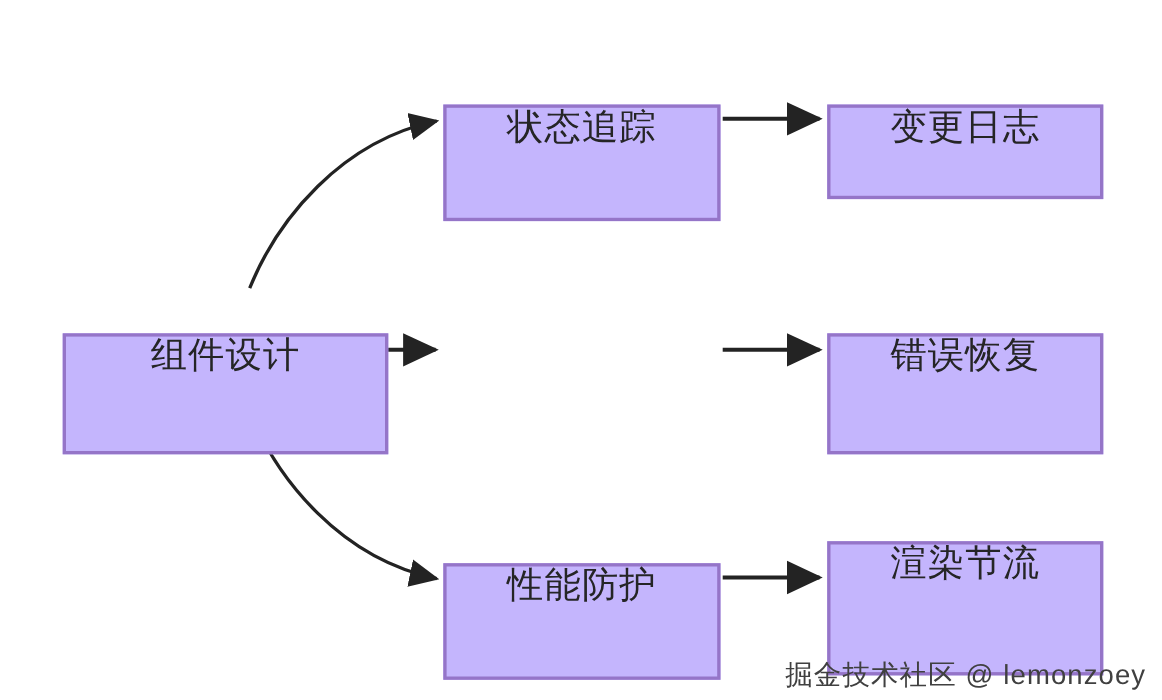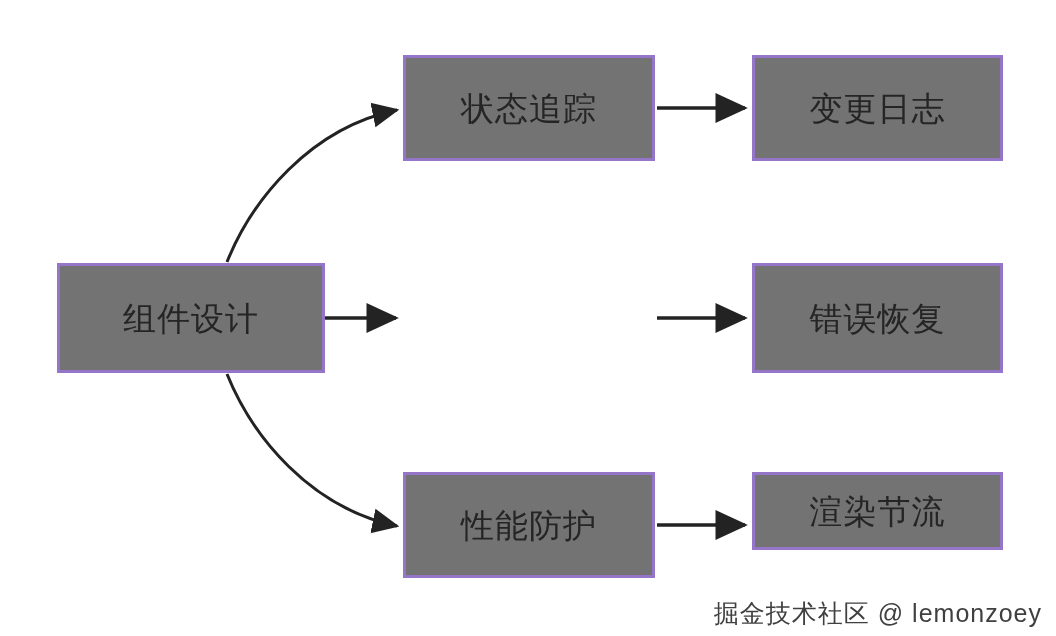--- a/index.html
+++ b/index.html
@@ -24,26 +24,27 @@
     position: absolute;
     left: 0;
     top: 0;
     width: 1056px;
     height: 636px;
     pointer-events: none;
   }
   .node {
     position: absolute;
     box-sizing: border-box;
-    background: #737373;
+    background: #c4b5fd;
     border: 3px solid #9575c8;
     display: flex;
-    align-items: center;
+    align-items: flex-start;
     justify-content: center;
     z-index: 2;
+    margin-top: 40px;
   }
   .node-label {
     font-size: 33px;
     line-height: 1;
     color: #252526;
     letter-spacing: 1px;
     font-weight: 400;
     white-space: nowrap;
     font-family: "Liberation Sans", "DejaVu Sans", sans-serif;
   }
@@ -77,40 +78,40 @@
 
     <path d="M 227,374 C 252,436 310,508 397,526" fill="none" stroke="#232323" stroke-width="3" marker-end="url(#arrowhead)"></path>
 
     <path d="M 657,108 L 745,108" fill="none" stroke="#232323" stroke-width="3.6" marker-end="url(#arrowhead)"></path>
 
     <path d="M 657,318 L 745,318" fill="none" stroke="#232323" stroke-width="3.6" marker-end="url(#arrowhead)"></path>
 
     <path d="M 657,525 L 745,525" fill="none" stroke="#232323" stroke-width="3.6" marker-end="url(#arrowhead)"></path>
   </svg>
 
-  <div class="node" style="left:57px; top:263px; width:268px; height:110px;">
+  <div class="node" style="left:57px; top:263px; width:296px; height:110px;">
     <span class="node-label">组件设计</span>
   </div>
 
   <div class="node" style="left:403px; top:55px; width:252px; height:106px;">
     <span class="node-label">状态追踪</span>
   </div>
 
-  <div class="node" style="left:752px; top:55px; width:251px; height:106px;">
+  <div class="node" style="left:752px; top:55px; width:251px; height:86px;">
     <span class="node-label">变更日志</span>
   </div>
 
 
   <div class="node" style="left:752px; top:263px; width:251px; height:110px;">
     <span class="node-label">错误恢复</span>
   </div>
 
   <div class="node" style="left:403px; top:472px; width:252px; height:106px;">
     <span class="node-label">性能防护</span>
   </div>
 
-  <div class="node" style="left:752px; top:472px; width:251px; height:78px;">
+  <div class="node" style="left:752px; top:452px; width:251px; height:122px;">
     <span class="node-label">渲染节流</span>
   </div>
 
   <div id="watermark">掘金技术社区 @ lemonzoey</div>
 
 </div>
 
 </body></html>

